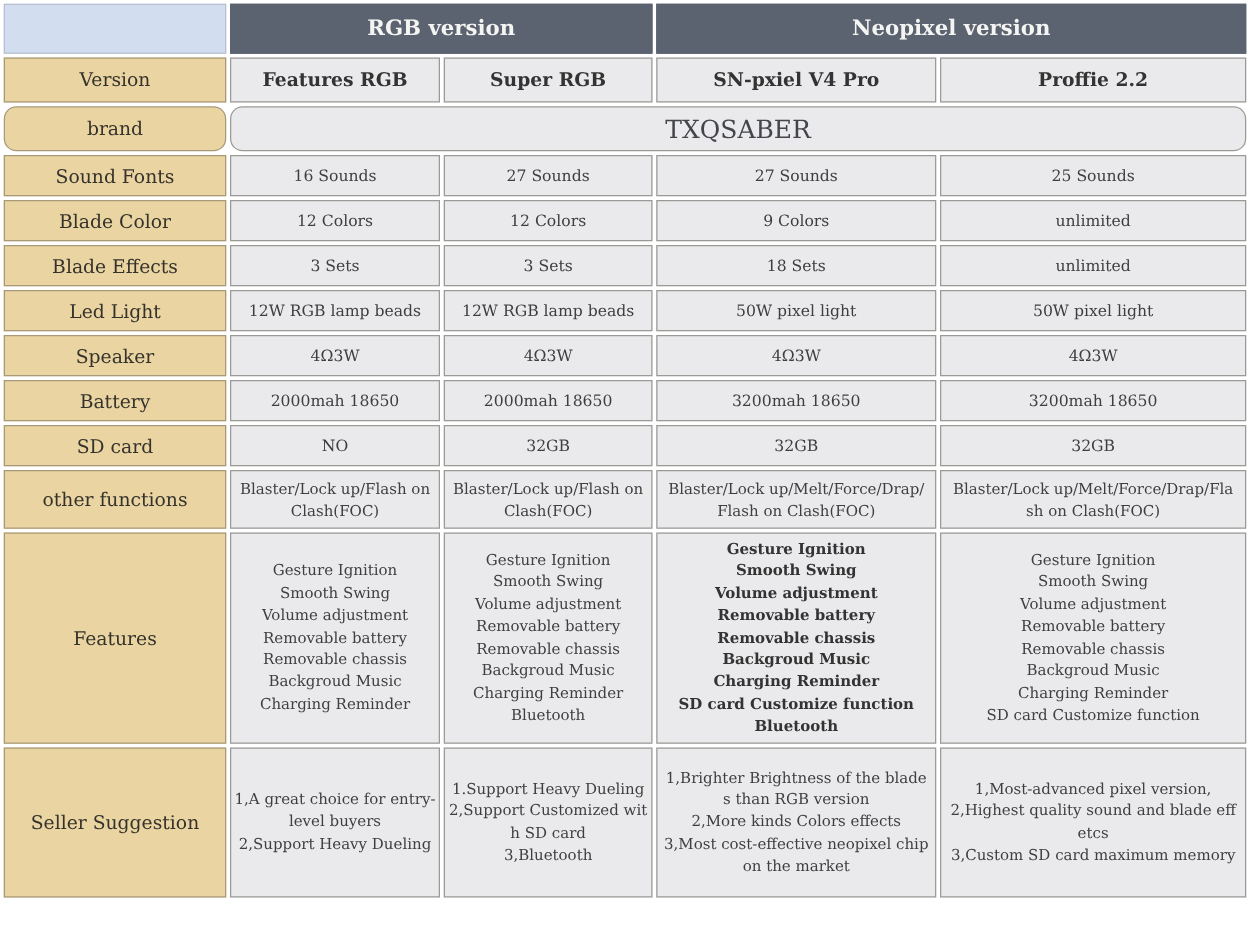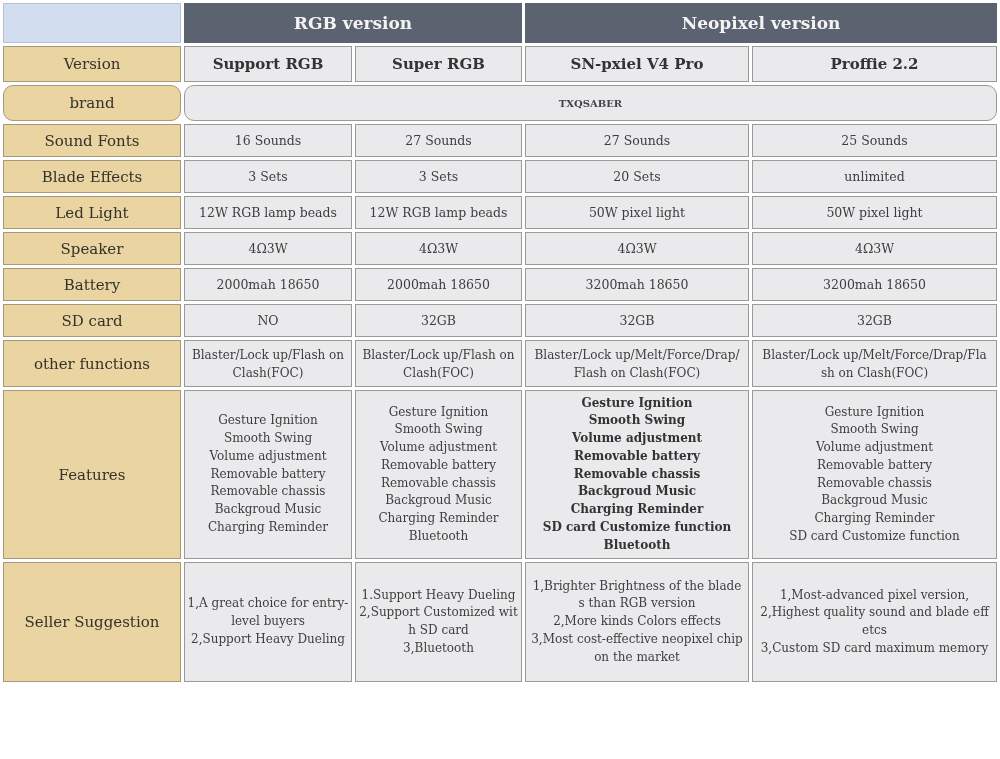--- a/index.html
+++ b/index.html
@@ -27,21 +27,21 @@
   td.group{
     background:var(--header_bg);border-color:var(--header_bg);
     color:var(--header_text);font-weight:bold;font-size:17px;
   }
   td.label{
     background:var(--label_bg);border-color:#a89a78;
     color:var(--label_text);font-weight:normal;font-size:15px;
   }
   td.val{background:var(--cell_bg);font-size:12.5px;}
   td.version{background:var(--cell_bg);font-weight:bold;font-size:15px;color:#333;}
-  td.brand{background:var(--cell_bg);font-weight:bold;font-size:10px;color:#42454a;margin-left:16px;}
+  td.brand{background:var(--cell_bg);font-weight:normal;font-size:20px;color:#42454a;margin-left:16px;}
   td.multi{background:var(--cell_bg);font-size:12px;white-space:pre-line;line-height:1.5;margin-left:45px;}
   td.feat{background:var(--cell_bg);font-size:12px;white-space:pre-line;line-height:1.48;}
   td.feat.bold{font-weight:bold;color:#333;}
   tr.h-ver td{height:36px;} tr.h-brand td{height:36px;border-radius:10px;}
   tr.h-std td{height:33px;} tr.h-other td{height:47px;}
   tr.h-feat td{height:169px;} tr.h-sell td{height:120px;}
 </style>
 </head>
 <body>
 
@@ -54,41 +54,48 @@
       <col style="width:245px">
   </colgroup>
   <tbody>
       <tr>
     <td class="corner"></td>
     <td class="group" colspan="2">RGB version</td>
     <td class="group" colspan="2">Neopixel version</td>
   </tr>
   <tr class="h-ver">
     <td class="label">Version</td>
-    <td class="version">Support RGB</td>
+    <td class="version">Features RGB</td>
     <td class="version">Super RGB</td>
     <td class="version">SN-pxiel V4 Pro</td>
     <td class="version">Proffie 2.2</td>
   </tr>
   <tr class="h-brand">
     <td class="label">brand</td>
     <td class="brand" colspan="4">TXQSABER</td>
   </tr>
   <tr class="h-std">
     <td class="label">Sound Fonts</td>
     <td class="val">16 Sounds</td>
     <td class="val">27 Sounds</td>
     <td class="val">27 Sounds</td>
     <td class="val">25 Sounds</td>
   </tr>
   <tr class="h-std">
+    <td class="label">Blade Color</td>
+    <td class="val">12 Colors</td>
+    <td class="val">12 Colors</td>
+    <td class="val">9 Colors</td>
+    <td class="val">unlimited</td>
+  </tr>
+  <tr class="h-std">
     <td class="label">Blade Effects</td>
     <td class="val">3 Sets</td>
     <td class="val">3 Sets</td>
-    <td class="val">20 Sets</td>
+    <td class="val">18 Sets</td>
     <td class="val">unlimited</td>
   </tr>
   <tr class="h-std">
     <td class="label">Led Light</td>
     <td class="val">12W RGB lamp beads</td>
     <td class="val">12W RGB lamp beads</td>
     <td class="val">50W pixel light</td>
     <td class="val">50W pixel light</td>
   </tr>
   <tr class="h-std">

